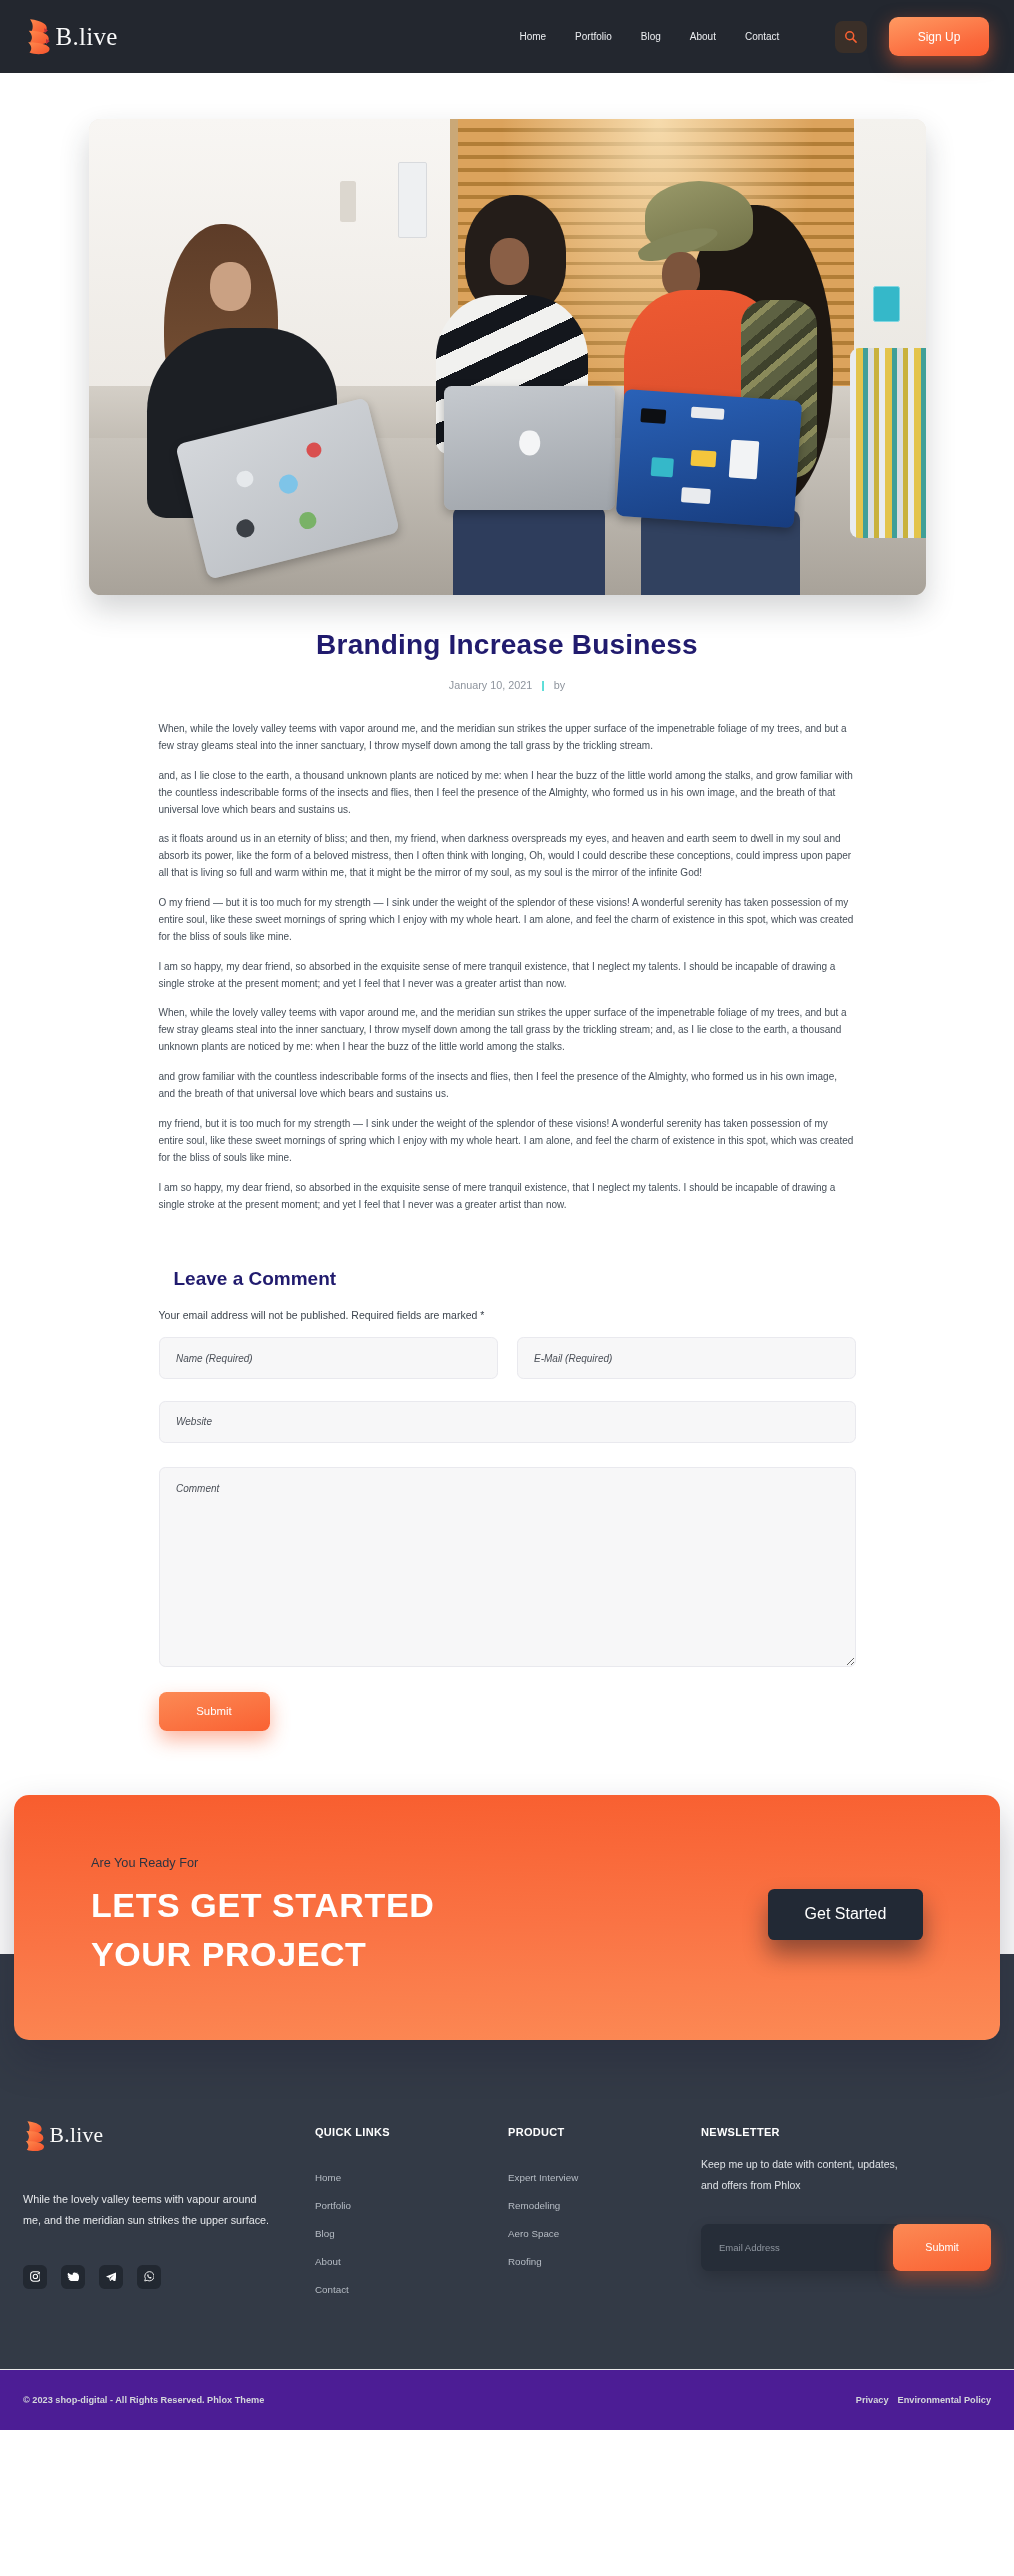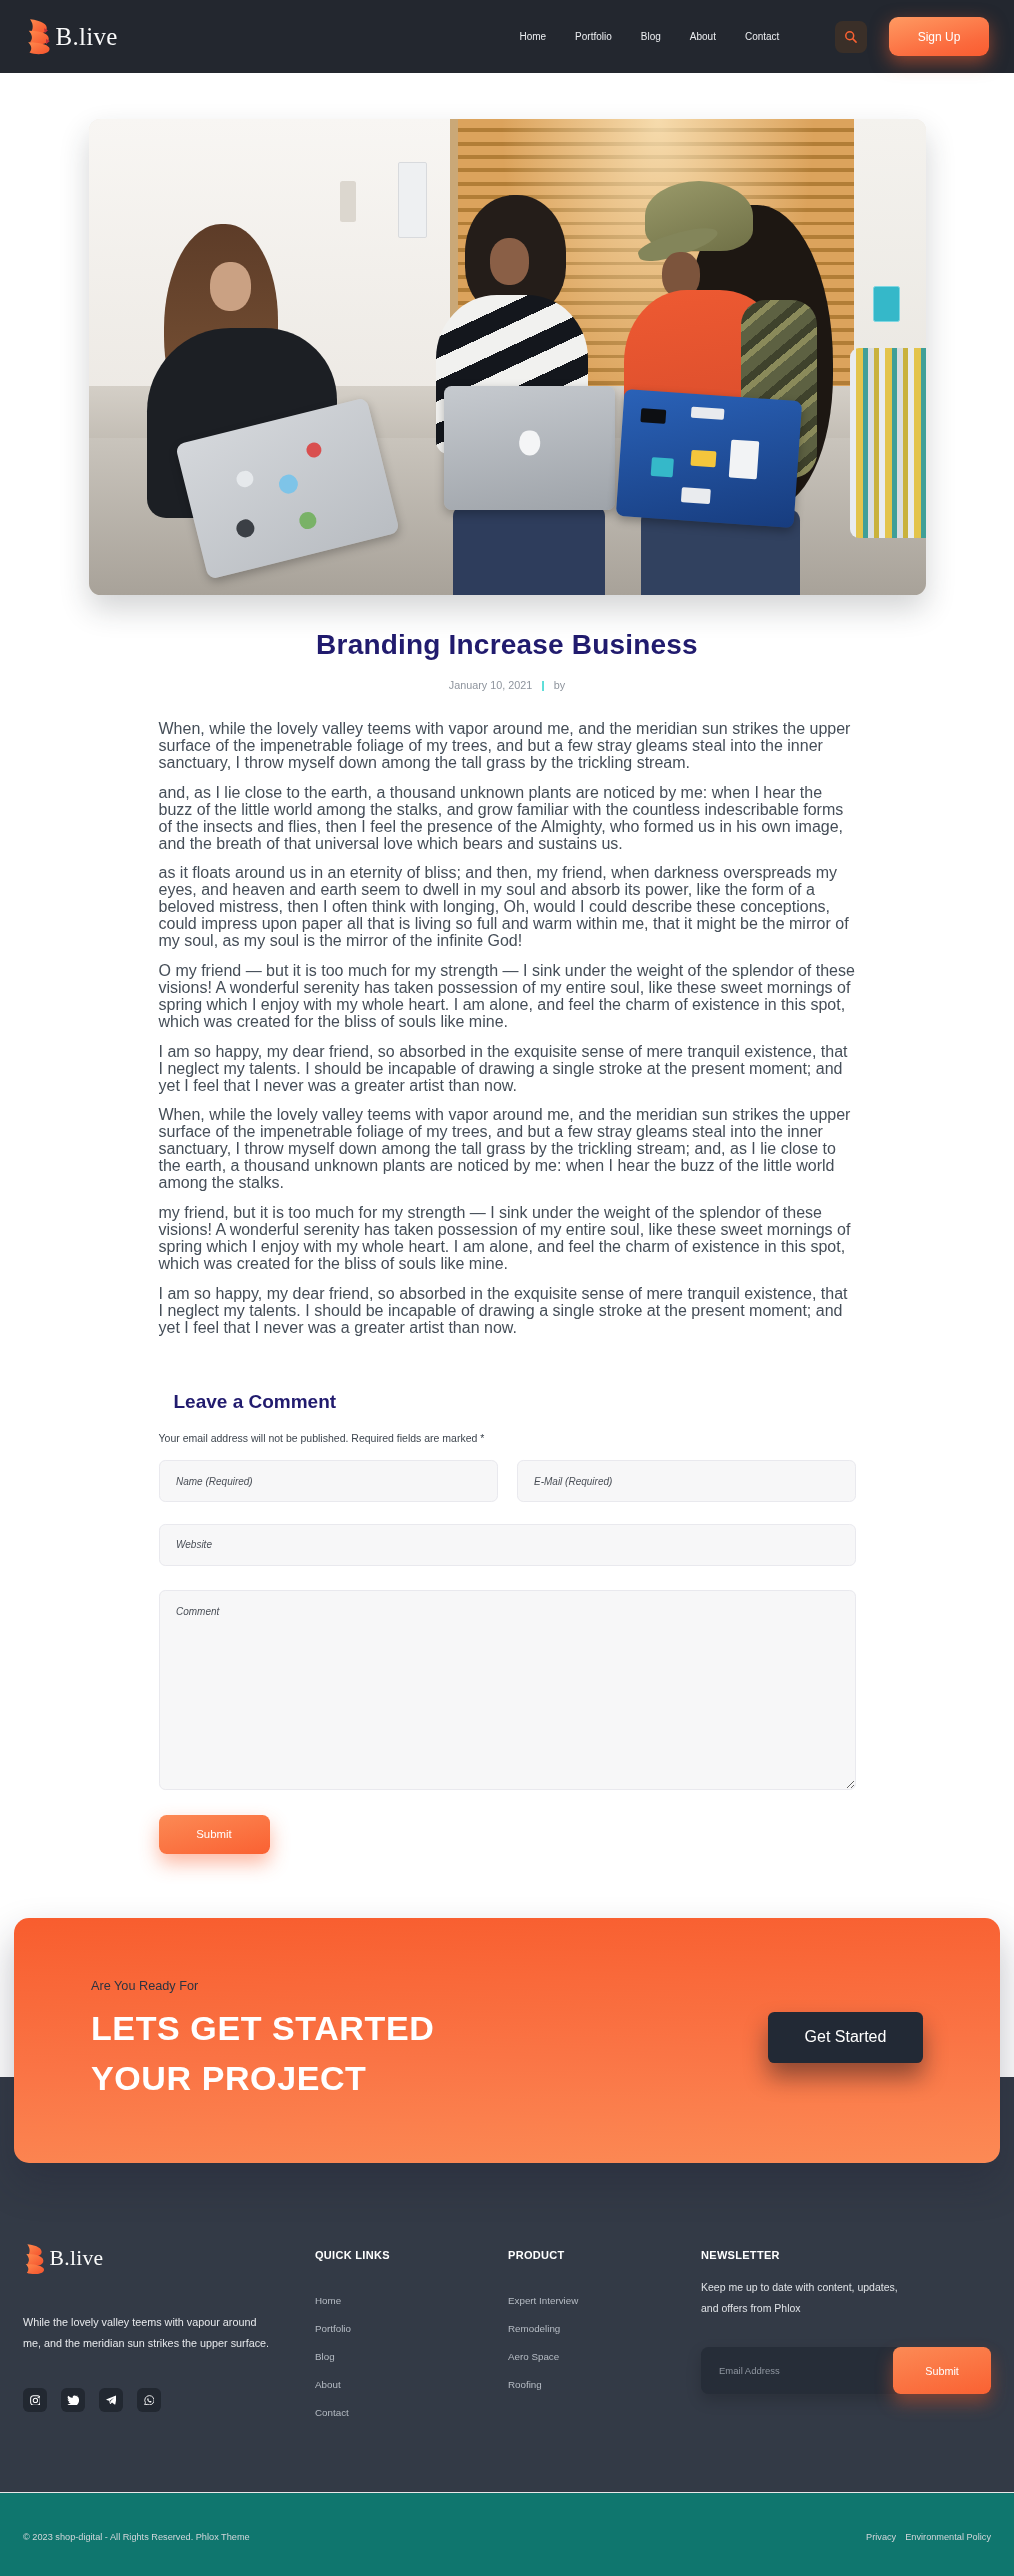--- a/index.html
+++ b/index.html
@@ -54,21 +54,21 @@
   .p3-arm{left:78%;top:38%;width:76px;height:178px;background:repeating-linear-gradient(140deg,#5d6142 0 11.4px,#3f422c 11.4px 19px,#8a8a5a 19px 25px);border-radius:25px;}
   .p3-laptop{left:63.5%;top:58%;width:178px;height:127px;background:linear-gradient(165deg,#2a62b8,#173c7e);border-radius:7.6px;transform:rotate(4deg);box-shadow:0 3.8px 10px rgba(0,0,0,.3);}
   .p3-laptop i{position:absolute;border-radius:1.9px;}
   .p3-legs{left:66%;top:82%;width:159px;height:18%;background:#31415f;border-radius:11.4px 11.4px 0 0;}
 
   
   .post-title{margin-top:34px;text-align:center;font-size:28px;font-weight:700;color:#211b6e;letter-spacing:0.2px;}
   .post-meta{margin-top:18px;text-align:center;font-size:10.8px;color:#8e949d;}
   .post-meta .sep{color:#1fd1c9;margin:0 6.3px;font-weight:700;}
   .post-body{width:697px;margin:29px auto 0;}
-  .post-body p{font-size:16px;line-height:17px;color:#454e58;margin-bottom:12.7px;}
+  .post-body p{font-size:10px;line-height:17px;color:#454e58;margin-bottom:12.7px;}
 
   
   .comments{width:697px;margin:55px auto 0;}
   .comments h2{font-size:19px;font-weight:700;color:#211b6e;margin-left:15px;}
   .comment-notice{margin-top:19px;font-size:10.5px;color:#3d454e;}
   .comment-form{margin-top:16.5px;}
   .form-row{display:flex;gap:19px;}
   .field{background:#f7f7f8;border:0.6px solid #e9e9ee;border-radius:6.3px;height:42px;padding:0 16.5px;font-size:10px;
     font-style:italic;color:#4a4f57;width:100%;outline:none;font-family:"Liberation Sans",sans-serif;}
   .field::placeholder{color:#4a4f57;opacity:1;}
@@ -105,21 +105,21 @@
   .f-links li{margin-bottom:17px;}
   .f-links a{color:#b6bcc4;font-size:9.8px;text-decoration:none;}
   .f-news-text{margin-top:16px;font-size:10.5px;line-height:2;color:#dfe2e6;max-width:209px;}
   .newsletter{margin-top:28px;position:relative;background:#262d38;border-radius:7.6px;height:47px;box-shadow:0 6.3px 15px rgba(0,0,0,.18);}
   .newsletter input{position:absolute;inset:0;background:transparent;border:none;outline:none;color:#cfd3d8;
     font-size:9.5px;padding:0 108px 0 18px;font-family:"Liberation Sans",sans-serif;}
   .newsletter input::placeholder{color:#8f96a0;opacity:1;}
   .newsletter button{position:absolute;right:0;top:0;bottom:0;width:98px;border:none;border-radius:7.6px;color:#fff;font-size:10.8px;cursor:pointer;
     background:linear-gradient(165deg,#fc8a55 0%,#fa6132 100%);box-shadow:0 9px 16.5px rgba(250,97,50,.4);}
 
-  .bottom-bar{background:#0f766e;border-top:1.3px solid #e9e9e9;height:89px;display:flex;align-items:center;padding:0 23px;}
+  .bottom-bar{background:#4c1d95;border-top:1.3px solid #e9e9e9;height:61px;display:flex;align-items:center;padding:0 23px;font-weight:bold;}
   .bottom-bar .copy{color:#d3d6da;font-size:9.2px;}
   .bottom-links{margin-left:auto;display:flex;gap:9px;}
   .bottom-links a{color:#d3d6da;font-size:9.2px;text-decoration:none;}
 
   .icon-svg{display:block;}
 </style>
 </head>
 <body>
 
 <header class="site-header">
@@ -217,20 +217,21 @@
   <span>by</span>
 </div>
 
 <article class="post-body">
   <p>When, while the lovely valley teems with vapor around me, and the meridian sun strikes the upper surface of the impenetrable foliage of my trees, and but a few stray gleams steal into the inner sanctuary, I throw myself down among the tall grass by the trickling stream.</p>
   <p>and, as I lie close to the earth, a thousand unknown plants are noticed by me: when I hear the buzz of the little world among the stalks, and grow familiar with the countless indescribable forms of the insects and flies, then I feel the presence of the Almighty, who formed us in his own image, and the breath of that universal love which bears and sustains us.</p>
   <p>as it floats around us in an eternity of bliss; and then, my friend, when darkness overspreads my eyes, and heaven and earth seem to dwell in my soul and absorb its power, like the form of a beloved mistress, then I often think with longing, Oh, would I could describe these conceptions, could impress upon paper all that is living so full and warm within me, that it might be the mirror of my soul, as my soul is the mirror of the infinite God!</p>
   <p>O my friend — but it is too much for my strength — I sink under the weight of the splendor of these visions! A wonderful serenity has taken possession of my entire soul, like these sweet mornings of spring which I enjoy with my whole heart. I am alone, and feel the charm of existence in this spot, which was created for the bliss of souls like mine.</p>
   <p>I am so happy, my dear friend, so absorbed in the exquisite sense of mere tranquil existence, that I neglect my talents. I should be incapable of drawing a single stroke at the present moment; and yet I feel that I never was a greater artist than now.</p>
   <p>When, while the lovely valley teems with vapor around me, and the meridian sun strikes the upper surface of the impenetrable foliage of my trees, and but a few stray gleams steal into the inner sanctuary, I throw myself down among the tall grass by the trickling stream; and, as I lie close to the earth, a thousand unknown plants are noticed by me: when I hear the buzz of the little world among the stalks.</p>
+  <p>and grow familiar with the countless indescribable forms of the insects and flies, then I feel the presence of the Almighty, who formed us in his own image, and the breath of that universal love which bears and sustains us.</p>
   <p>my friend, but it is too much for my strength — I sink under the weight of the splendor of these visions! A wonderful serenity has taken possession of my entire soul, like these sweet mornings of spring which I enjoy with my whole heart. I am alone, and feel the charm of existence in this spot, which was created for the bliss of souls like mine.</p>
   <p>I am so happy, my dear friend, so absorbed in the exquisite sense of mere tranquil existence, that I neglect my talents. I should be incapable of drawing a single stroke at the present moment; and yet I feel that I never was a greater artist than now.</p>
 </article>
 
 <section class="comments">
   <h2>Leave a Comment</h2>
   <div class="comment-notice">Your email address will not be published. Required fields are marked *</div>
   <form class="comment-form">
     <div class="form-row">
       <input class="field" type="text" placeholder="Name (Required)" style="">

